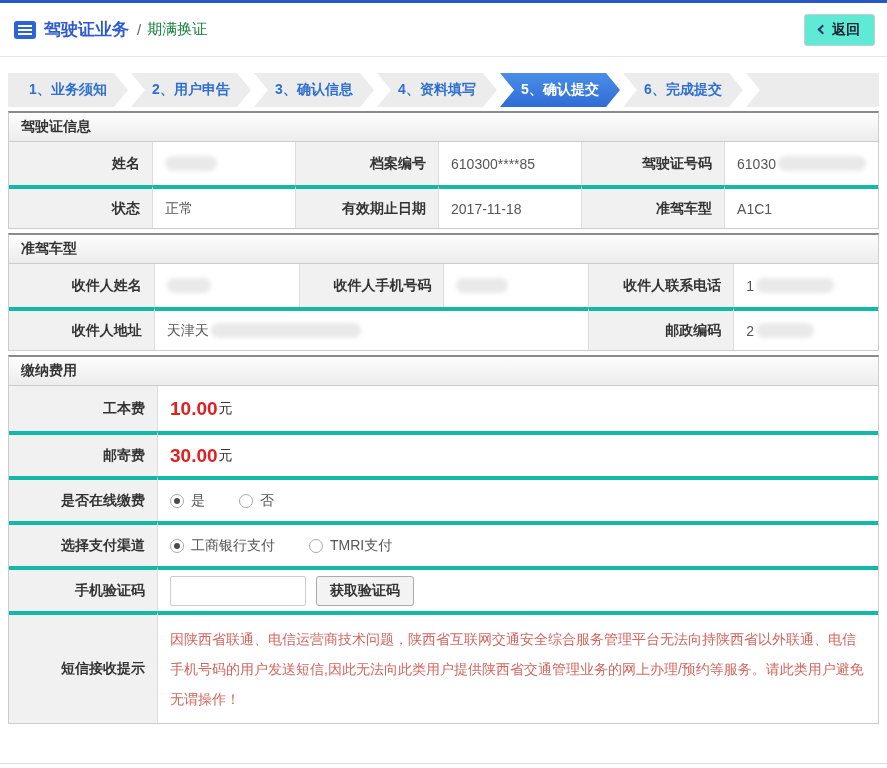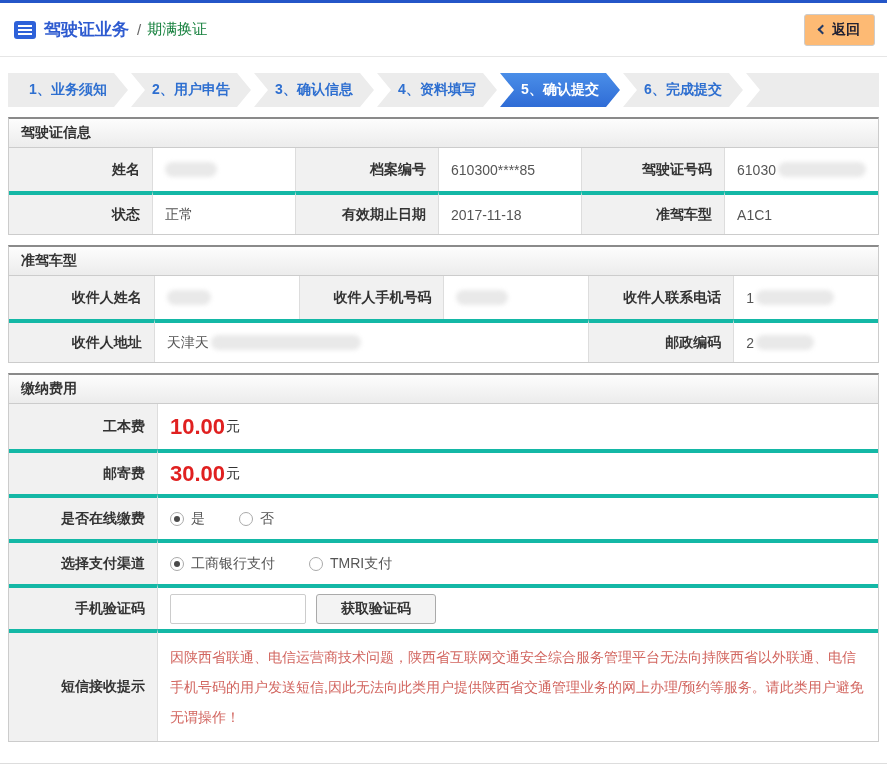--- a/index.html
+++ b/index.html
@@ -10,60 +10,60 @@
 
   
   .header { height:54px; display:flex; align-items:center; padding:0 12px 0 14px; border-bottom:1px solid #e6e6e6; }
   .doc-icon { width:22px; height:18px; background:#2e62d9; border-radius:3px; margin-right:8px; position:relative; flex:none; }
   .doc-icon:before { content:""; position:absolute; left:4px; right:4px; top:4px; height:2px; background:#fff;
     box-shadow:0 4px 0 #fff, 0 8px 0 #fff; }
   .h-title { color:#2e5bd0; font-size:17px; font-weight:bold; }
   .h-sep { color:#666; font-size:15px; margin:0 6px 0 8px; }
   .h-sub { color:#15803d; font-size:15px; }
   .spacer { flex:1; }
-  .back-btn { display:flex; align-items:center; gap:6px; background:#fdba74; border:1px solid #ccc; border-radius:3px;
+  .back-btn { display:flex; align-items:center; gap:6px; background:#5eead4; border:1px solid #ccc; border-radius:3px;
     padding:6px 14px; cursor:pointer; font-size:14px; color:#223; font-weight:bold; }
   .chev-left { width:7px; height:7px; border-left:2px solid #223a66; border-bottom:2px solid #223a66;
     transform:rotate(45deg); display:inline-block; }
 
   
   .steps { display:flex; margin:16px 8px 0 8px; height:34px; }
   .step { width:120px; background:#ececec; color:#2e6fd0; font-weight:bold; font-size:14px;
     display:flex; align-items:center; justify-content:center; margin-right:3px; flex:none;
     clip-path:polygon(0 0, calc(100% - 14px) 0, 100% 50%, calc(100% - 14px) 100%, 0 100%, 14px 50%); }
   .step.first { clip-path:polygon(0 0, calc(100% - 14px) 0, 100% 50%, calc(100% - 14px) 100%, 0 100%); }
   .step.active { background:linear-gradient(180deg,#4a8ee8,#2f6cd6); color:#fff; }
   .step-filler { flex:1; background:#ececec; margin-right:0;
     clip-path:polygon(0 0, 100% 0, 100% 100%, 0 100%, 14px 50%); }
 
   
-  .section { margin:10px 8px 0 8px; border:1px solid #ccc; border-top:2px solid #8a8a8a; background:#4c1d95; }
+  .section { margin:4px 8px 0 8px; border:1px solid #ccc; border-top:2px solid #8a8a8a; background:#4c1d95; }
   .sec-head { height:29px; display:flex; align-items:center; padding-left:12px; font-weight:bold; color:#333;
     background:linear-gradient(#fdfdfd,#ececec); border-bottom:1px solid #ccc; }
 
   .grid6 { display:grid; grid-template-columns:repeat(6,1fr); }
   .grid2 { display:grid; grid-template-columns:148px 1fr; }
   .cell { min-height:43px; display:flex; align-items:center; padding:0 12px; border-top:4px solid #14b8a6; border-left:1px solid #ddd; }
   .cell.nl { border-left:none; }
   .cell.lab { background:#f1f1f1; justify-content:flex-end; text-align:right; font-weight:bold; color:#333; }
   .cell.val { background:#fff; color:#555; }
   .span3 { grid-column:span 3; }
 
   .redact { display:inline-block; height:15px; border-radius:8px; background:#e9e9e9; filter:blur(2px); vertical-align:middle; }
 
   
   .pay .cell { min-height:45px; }
-  .price { color:#e02020; font-weight:bold; font-size:22px; }
+  .price { color:#e02020; font-weight:bold; font-size:19px; }
   .unit { color:#333; font-size:14px; margin-left:1px; }
   .radio { width:14px; height:14px; border:1px solid #aaa; border-radius:50%; background:#fff; display:inline-block;
     position:relative; margin-right:7px; flex:none; cursor:pointer; }
   .radio.sel:after { content:""; position:absolute; left:3px; top:3px; width:6px; height:6px; border-radius:50%; background:#4a4a4a; }
   .opt { display:flex; align-items:center; margin-right:34px; cursor:pointer; }
   .code-input { width:136px; height:30px; border:1px solid #ccc; border-radius:2px; padding:0 6px; font-size:14px; margin-right:10px; }
-  .code-btn { height:30px; padding:0 24px; background:#f3f3f3; border:1px solid #aaa; border-radius:3px;
+  .code-btn { height:30px; padding:0 13px; background:#f3f3f3; border:1px solid #aaa; border-radius:3px;
     font-weight:bold; font-size:14px; color:#333; cursor:pointer; }
   .notice { color:#d2655f; line-height:30px; padding:9px 14px 9px 12px; font-size:14px; }
   .notice-cell { align-items:center; }
 
   
   .footer { display:flex; justify-content:flex-end; gap:10px; padding:34px 58px 0 0; }
   .bottom-line { position:absolute; left:0; right:0; bottom:4px; height:1px; background:#ddd; }
 </style>
 </head>
 <body>

